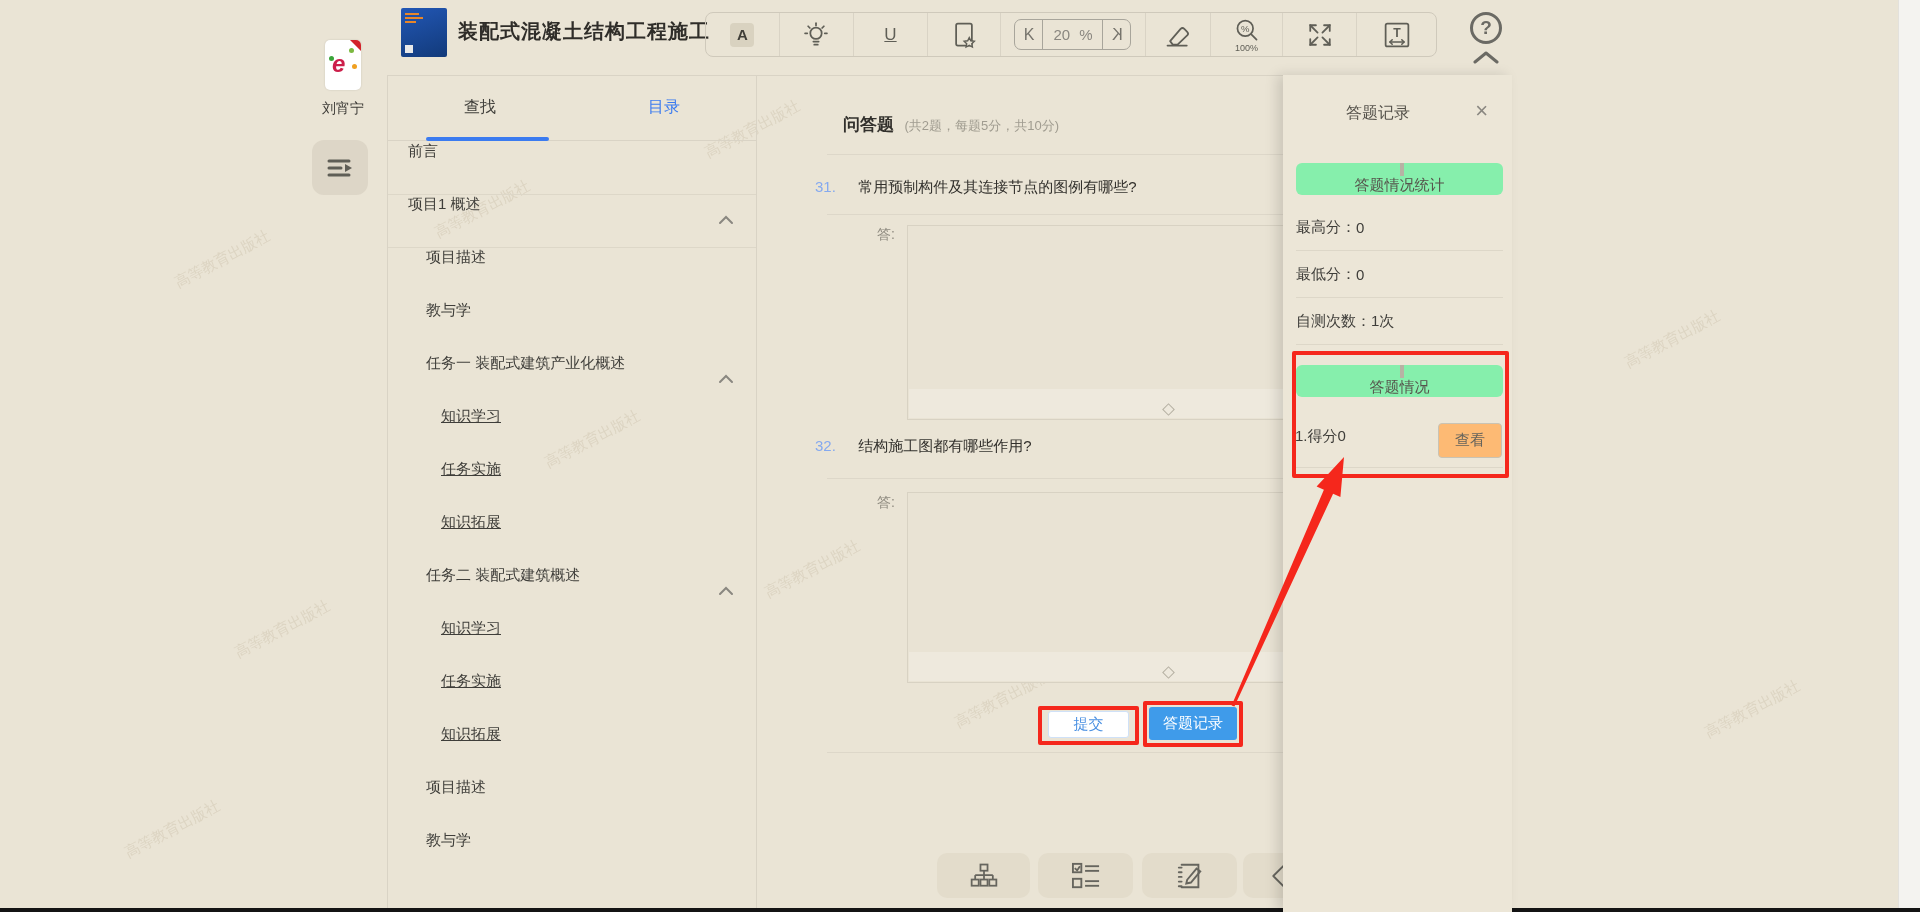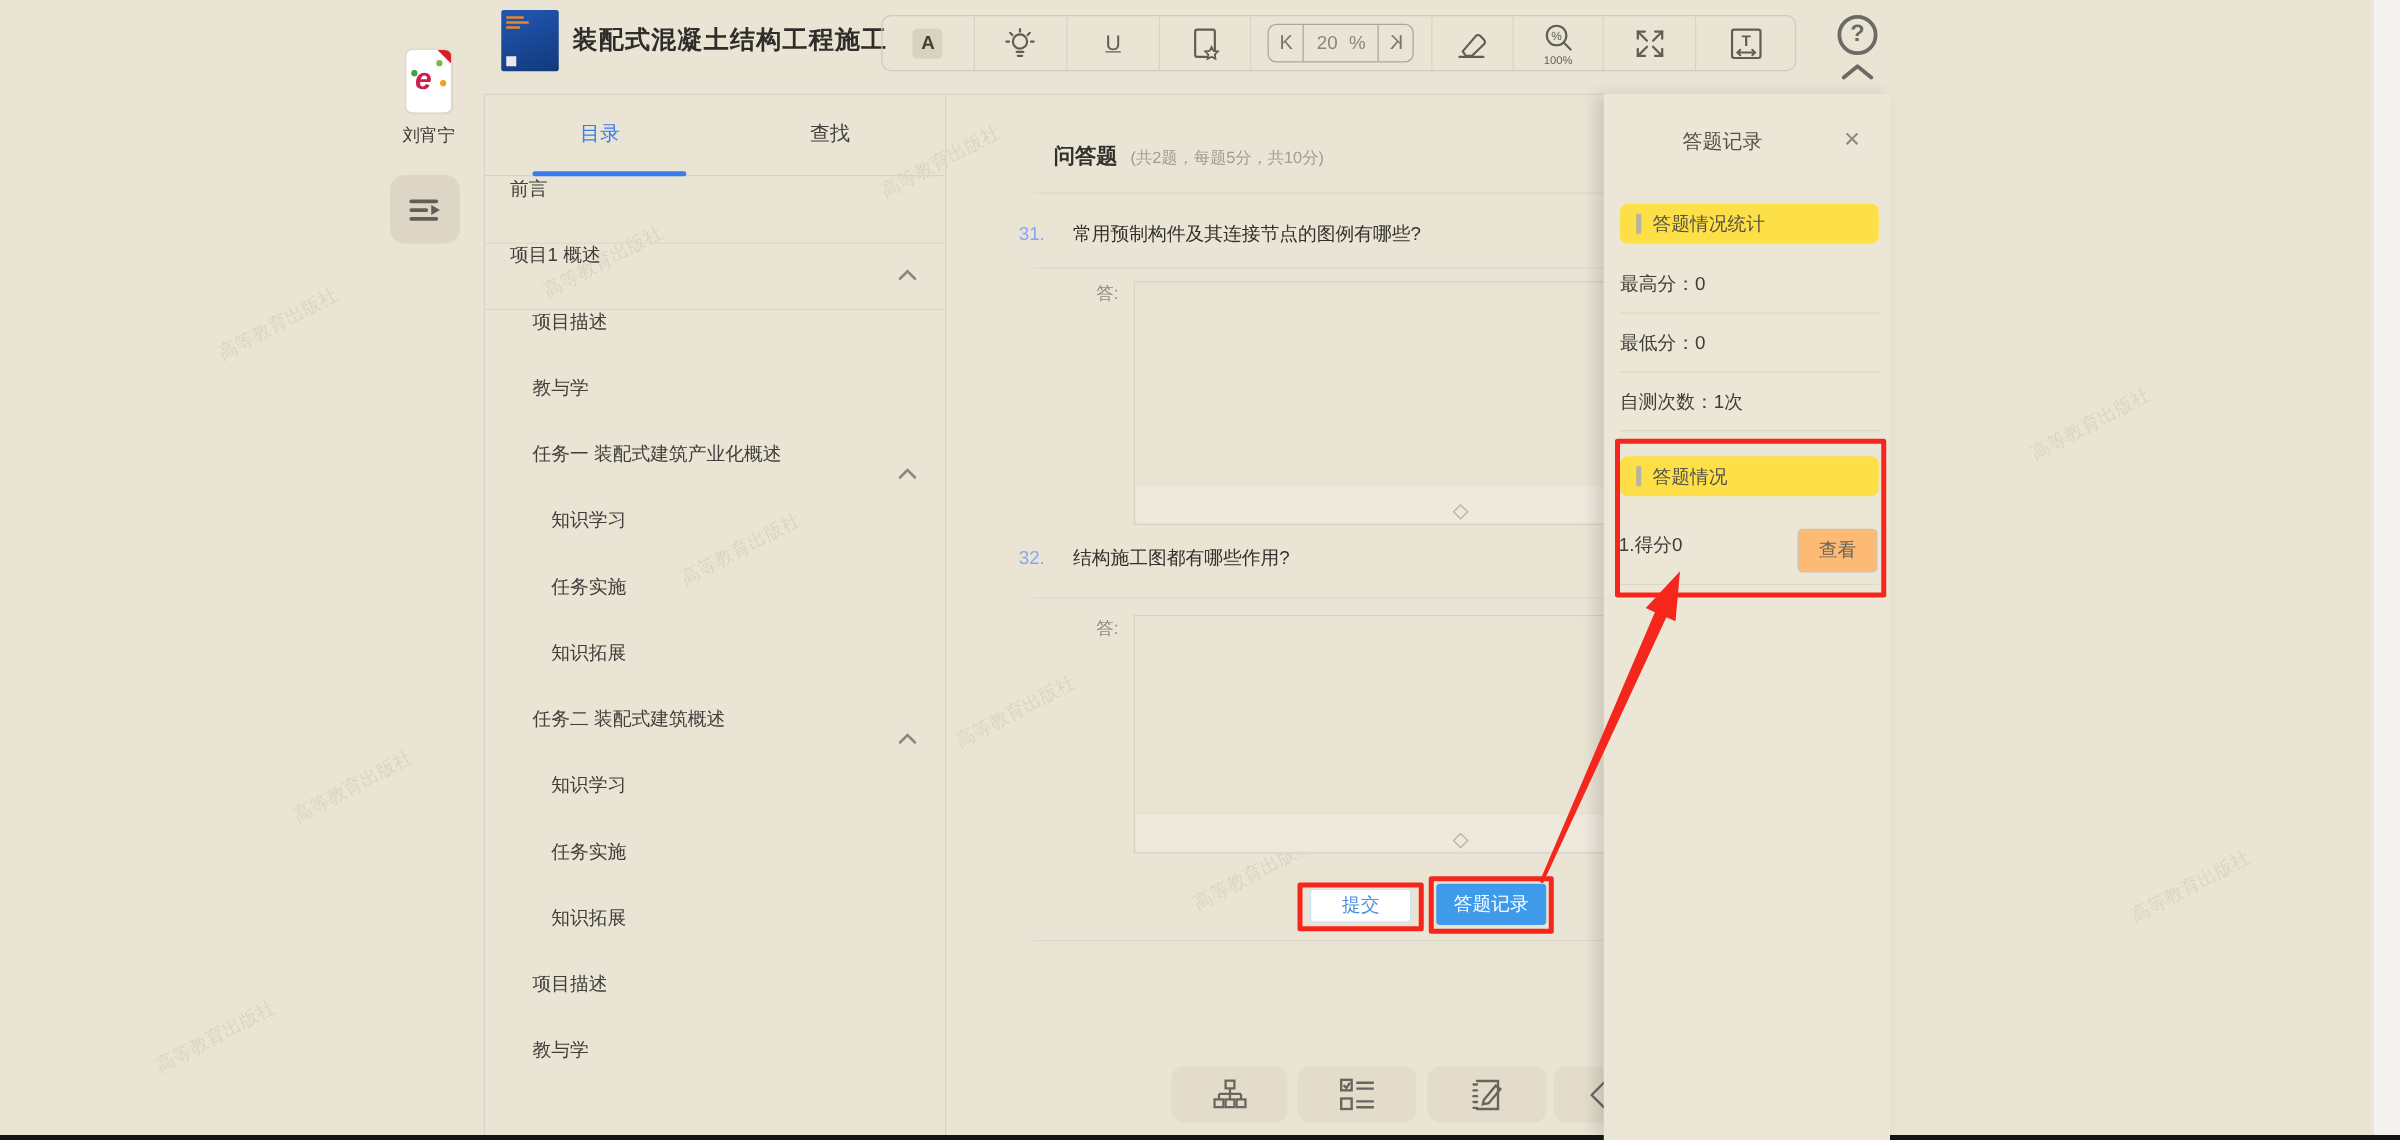--- a/index.html
+++ b/index.html
@@ -41,41 +41,41 @@
 
   
   .sidebar { left:387px; top:75px; width:370px; height:837px; border-left:1px solid #d9d3c5; border-right:1px solid #d9d3c5; }
   .tabs { position:absolute; left:0; top:0; width:100%; height:66px; border-bottom:1px solid #d9d3c5; display:flex; }
   .tab { flex:1; display:flex; align-items:center; justify-content:center; font-size:16px; color:#3f3e3a; }
   .tab.active { color:#3b7bf0; }
   .tab-underline { position:absolute; left:38px; top:62px; width:123px; height:4px; background:#3b7bf0; border-radius:2px; }
   .toc { position:absolute; left:0; top:67px; width:100%; }
   .toc-row { height:53px; display:flex; align-items:flex-start; font-size:15px; color:#3f3e3a; position:relative; }
   .toc-row.divb { border-bottom:1px solid #ddd7c8; }
-  .lv1 { padding-left:20px; } .lv2 { padding-left:38px; } .lv3 { padding-left:53px; }
+  .lv1 { padding-left:20px; } .lv2 { padding-left:38px; } .lv3 { padding-left:53px;text-decoration:underline; }
   .toc-chev { position:absolute; right:22px; top:20px; }
 
   
   .c-div { background:#ddd7c9; height:1px; }
   .q-num { color:#85a9ef; font-size:15px; }
   .q-text { color:#32302c; font-size:15px; }
   .ans-label { color:#8f8b80; font-size:14px; }
   .ta { background:#e9e3d4; border:1px solid #d8d2c3; }
   .ta-strip { position:absolute; left:1px; right:1px; bottom:1px; height:29px; background:rgba(255,255,255,.22); }
   .handle { position:absolute; width:9px; height:9px; border:1px solid #b5b0a2; transform:rotate(45deg); }
 
   .submit-btn { left:1048px; top:711px; width:81px; height:27px; background:#ffffff; border:1px solid #cfe1f8; border-radius:3px; color:#4a90e2; font-size:15px; display:flex; align-items:center; justify-content:center; }
   .record-btn { left:1149px; top:707px; width:88px; height:33px; background:#3f9bea; border-radius:3px; color:#fff; font-size:15px; display:flex; align-items:center; justify-content:center; }
   .red-box { border:4px solid #f5271c; border-radius:2px; pointer-events:none; z-index:30; }
 
   
   .panel { left:1283px; top:75px; width:229px; height:837px; background:#ece6d7; box-shadow:-6px 0 12px rgba(0,0,0,.13); z-index:20; }
   .panel-title { position:absolute; left:0; top:28px; width:190px; text-align:center; font-size:16px; color:#55524b; }
   .panel-close { position:absolute; right:24px; top:25px; font-size:22px; color:#8a8780; line-height:22px; }
-  .sec-box { position:absolute; left:13px; width:207px; height:32px; background:#fde047; border-radius:6px; display:flex; align-items:center; }
+  .sec-box { position:absolute; left:13px; width:207px; height:32px; background:#86efac; border-radius:6px; display:flex; align-items:center;flex-direction:column; }
   .sec-bar { width:4px; height:16px; background:#b7b2a4; margin:0 9px 0 13px; }
   .sec-title { font-size:15px; color:#55524b; }
   .stat-row { position:absolute; left:13px; width:207px; height:47px; display:flex; align-items:center; font-size:15px; color:#3f3e3a; border-bottom:1px solid #ddd7c8; }
   .score-row { position:absolute; left:12px; top:352px; width:208px; }
   .view-btn { position:absolute; left:155px; top:348px; width:64px; height:35px; border:1px solid #c9c3b4; border-radius:4px; background:#fdba74; color:#66645c; font-size:15px; display:flex; align-items:center; justify-content:center; }
 
   
   .bt-btn { top:853px; height:45px; background:#e3dccb; border-radius:10px; display:flex; align-items:center; justify-content:center; }
 
   .right-strip { left:1898px; top:0; width:22px; height:912px; background:#f4f3f0; border-left:1px solid #e3e1dc; }
@@ -213,22 +213,22 @@
   <div class="help-q">
       <span>?</span>
     </div>
   <svg width="28" height="14" viewBox="0 0 28 14" style="margin:6px auto 0">
     <polyline points="3,12 14,3 25,12" stroke="#6b6a64" stroke-width="3" fill="none" stroke-linecap="round" stroke-linejoin="round"></polyline>
   </svg>
 </div>
 
 <div class="abs sidebar">
   <div class="tabs">
+    <div class="tab">查找</div>
     <div class="tab active">目录</div>
-    <div class="tab">查找</div>
     <div class="tab-underline"></div>
   </div>
   <div class="toc">
     <div class="toc-row lv1 divb">
         <span>前言</span>
       </div>
     <div class="toc-row lv1 divb">
         <span>项目1 概述</span>
       <svg class="toc-chev" width="16" height="10" viewBox="0 0 16 10">
           <polyline points="2,8 8,2 14,8" stroke="#8a8780" stroke-width="2" fill="none" stroke-linecap="round"></polyline>

